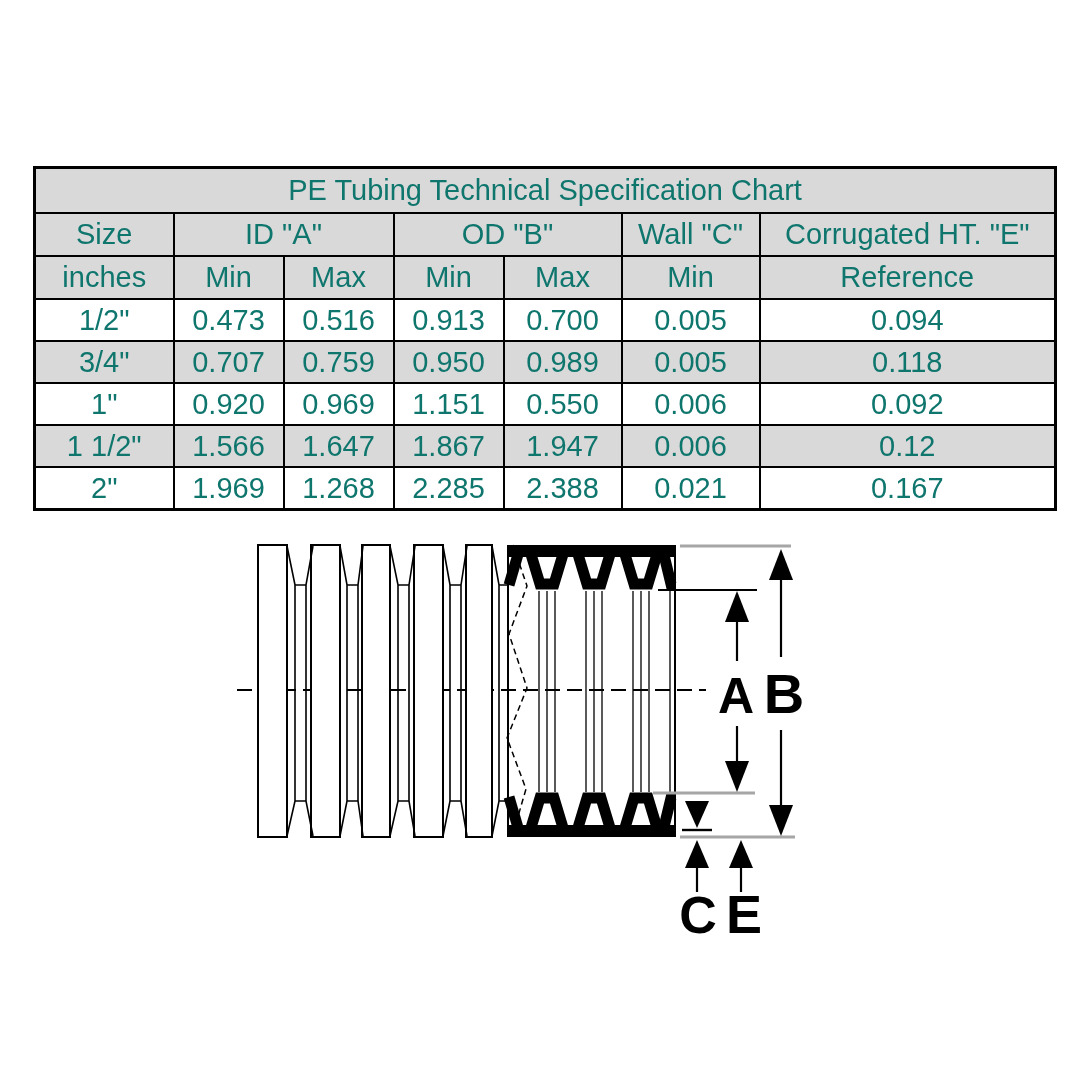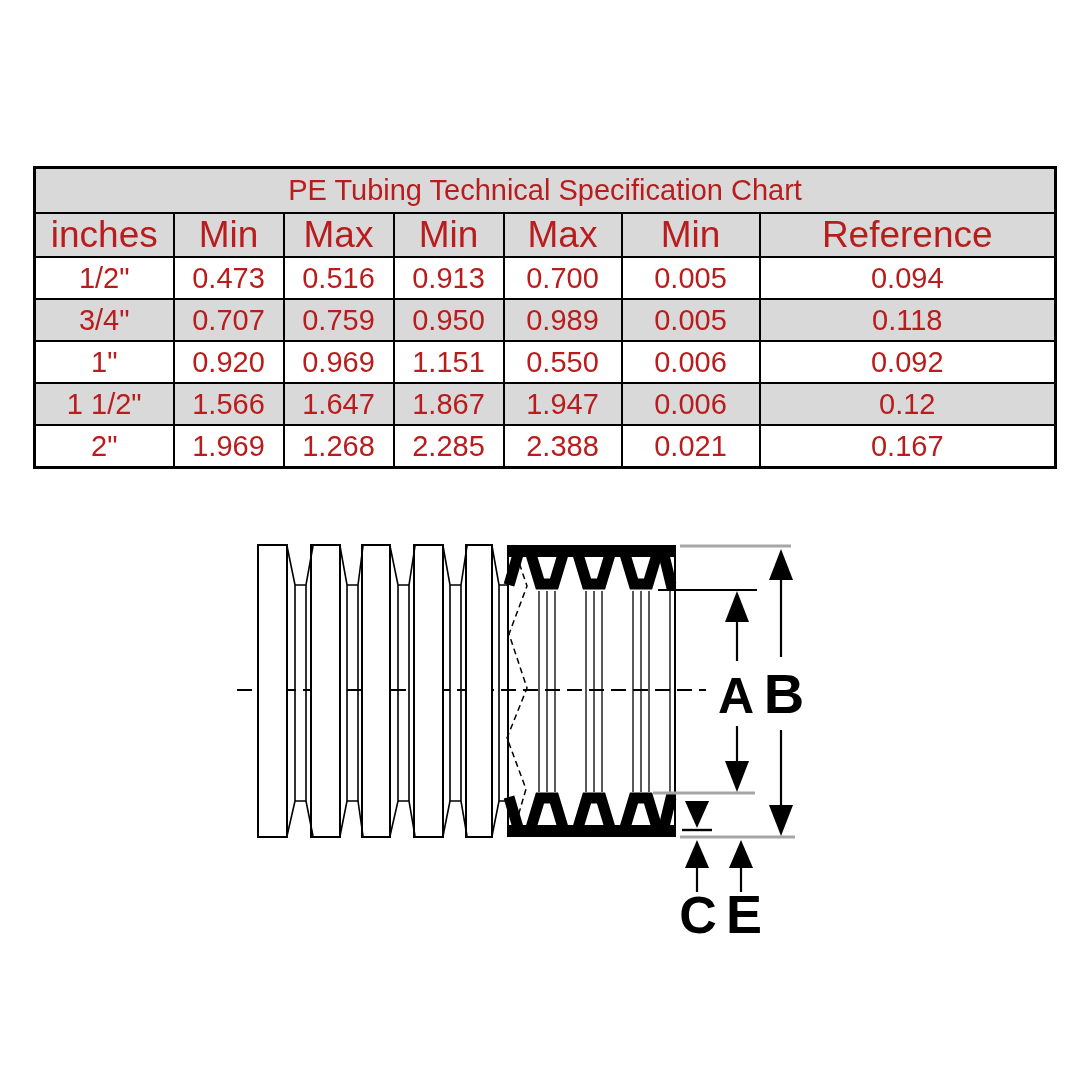--- a/index.html
+++ b/index.html
@@ -1,24 +1,24 @@
 <!DOCTYPE html>
 <html><head>
 <meta charset="utf-8">
 <style>
   html,body{margin:0;padding:0;background:#fff;}
   .page{position:relative;width:1083px;height:1083px;background:#fff;overflow:hidden;
-        font-family:"Liberation Sans",sans-serif;color:#b91c1c;}
+        font-family:"Liberation Sans",sans-serif;color:#0f766e;}
   table.spec{position:absolute;left:33px;top:166px;width:1021px;
              border-collapse:collapse;table-layout:fixed;border:3px solid #000;}
   .spec th,.spec td{border:2px solid #000;text-align:center;vertical-align:middle;
                     padding:0;font-weight:normal;white-space:nowrap;overflow:hidden;}
   .spec .title-row th{height:43px;font-size:29px;background:#d9d9d9;}
   .spec .group-row th{height:41px;font-size:29px;background:#d9d9d9;}
-  .spec .sub-row th{height:41px;font-size:37px;background:#d9d9d9;}
+  .spec .sub-row th{height:41px;font-size:29px;background:#d9d9d9;}
   .spec tbody td{height:40px;font-size:29px;background:#ffffff;}
   .spec tbody tr.alt td{background:#d9d9d9;}
   svg.drawing{position:absolute;left:0;top:0;}
   .dimlabel{font-family:"Liberation Sans",sans-serif;font-weight:bold;fill:#000;}
 </style>
 </head>
 <body>
 
 <div class="page">
 
@@ -29,20 +29,27 @@
         <col style="width:110px">
       <col style="width:110px">
         <col style="width:118px">
         <col style="width:138px">
       <col style="width:296px">
     </colgroup>
     <thead>
       <tr class="title-row">
         <th colspan="7">PE Tubing Technical Specification Chart</th>
       </tr>
+      <tr class="group-row">
+          <th colspan="1">Size</th>
+          <th colspan="2">ID "A"</th>
+          <th colspan="2">OD "B"</th>
+          <th colspan="1">Wall "C"</th>
+          <th colspan="1">Corrugated HT. "E"</th>
+        </tr>
       <tr class="sub-row">
           <th>inches</th>
           <th>Min</th>
           <th>Max</th>
           <th>Min</th>
           <th>Max</th>
           <th>Min</th>
           <th>Reference</th>
         </tr>
     </thead>

